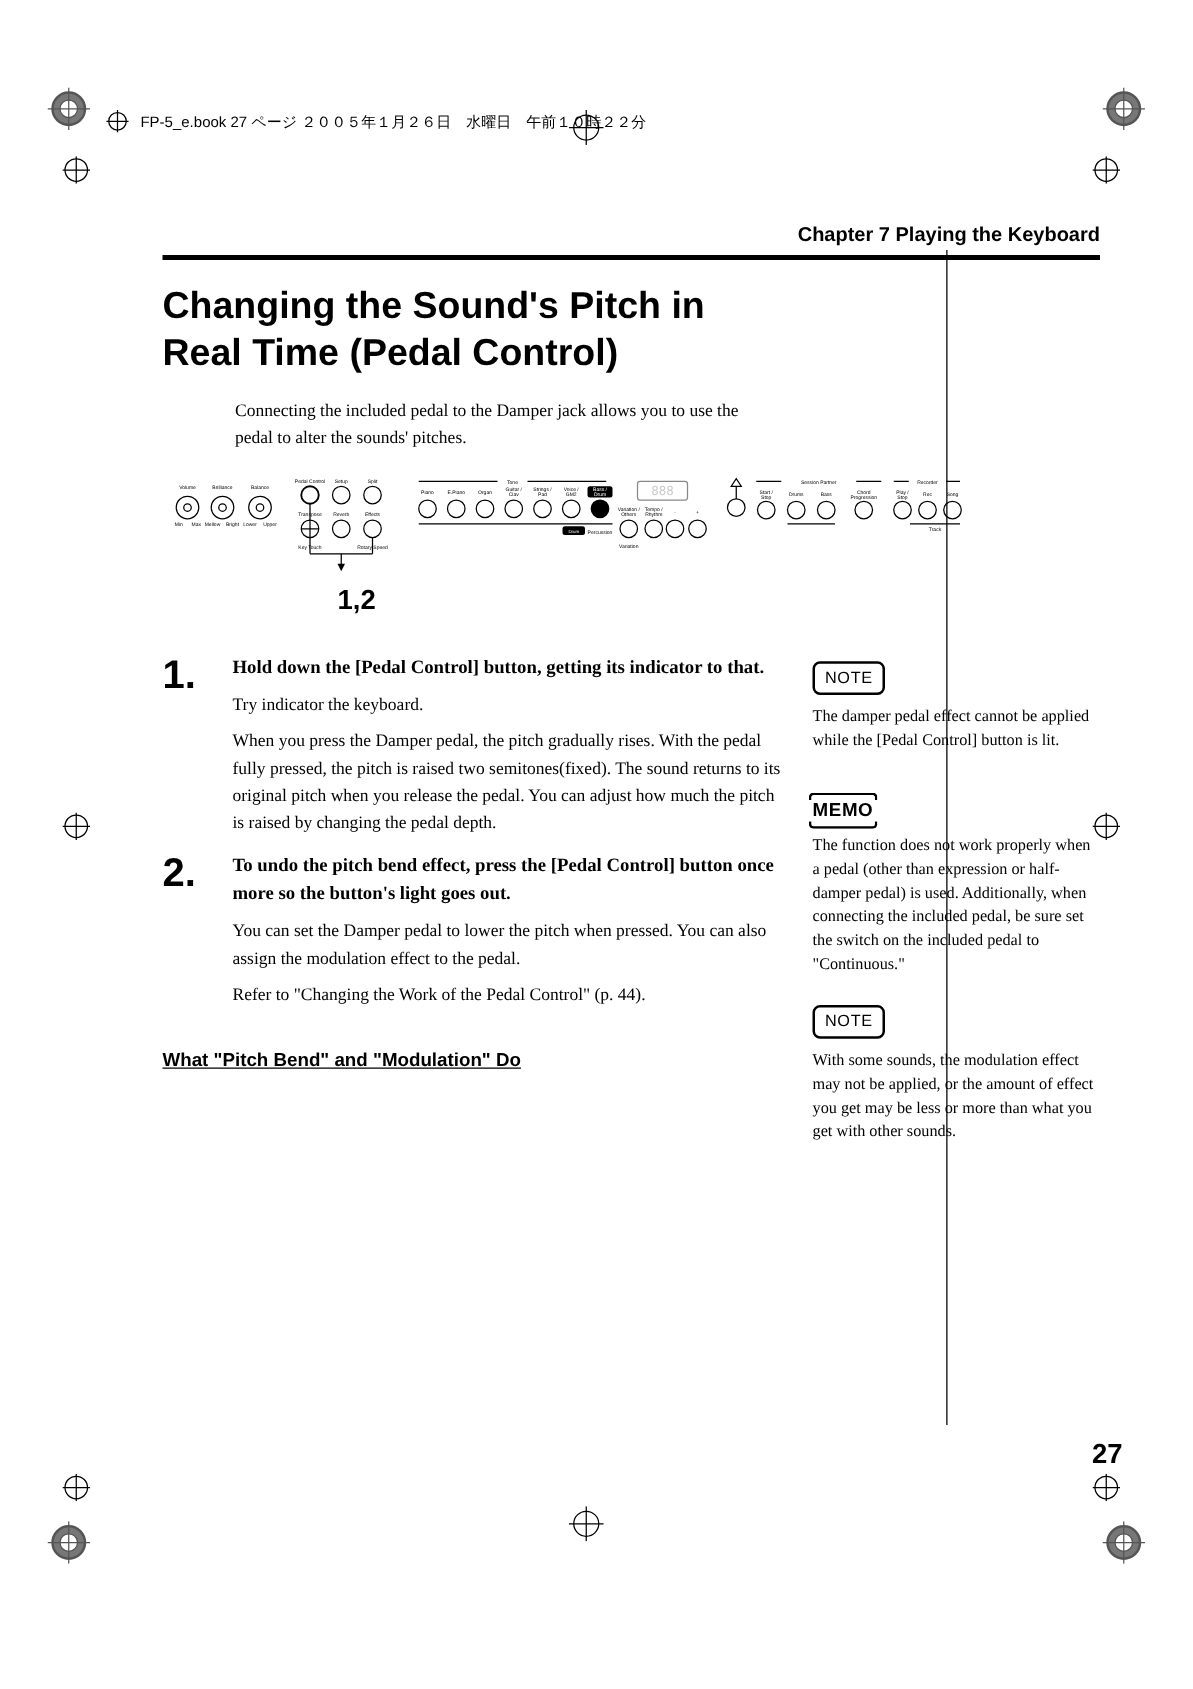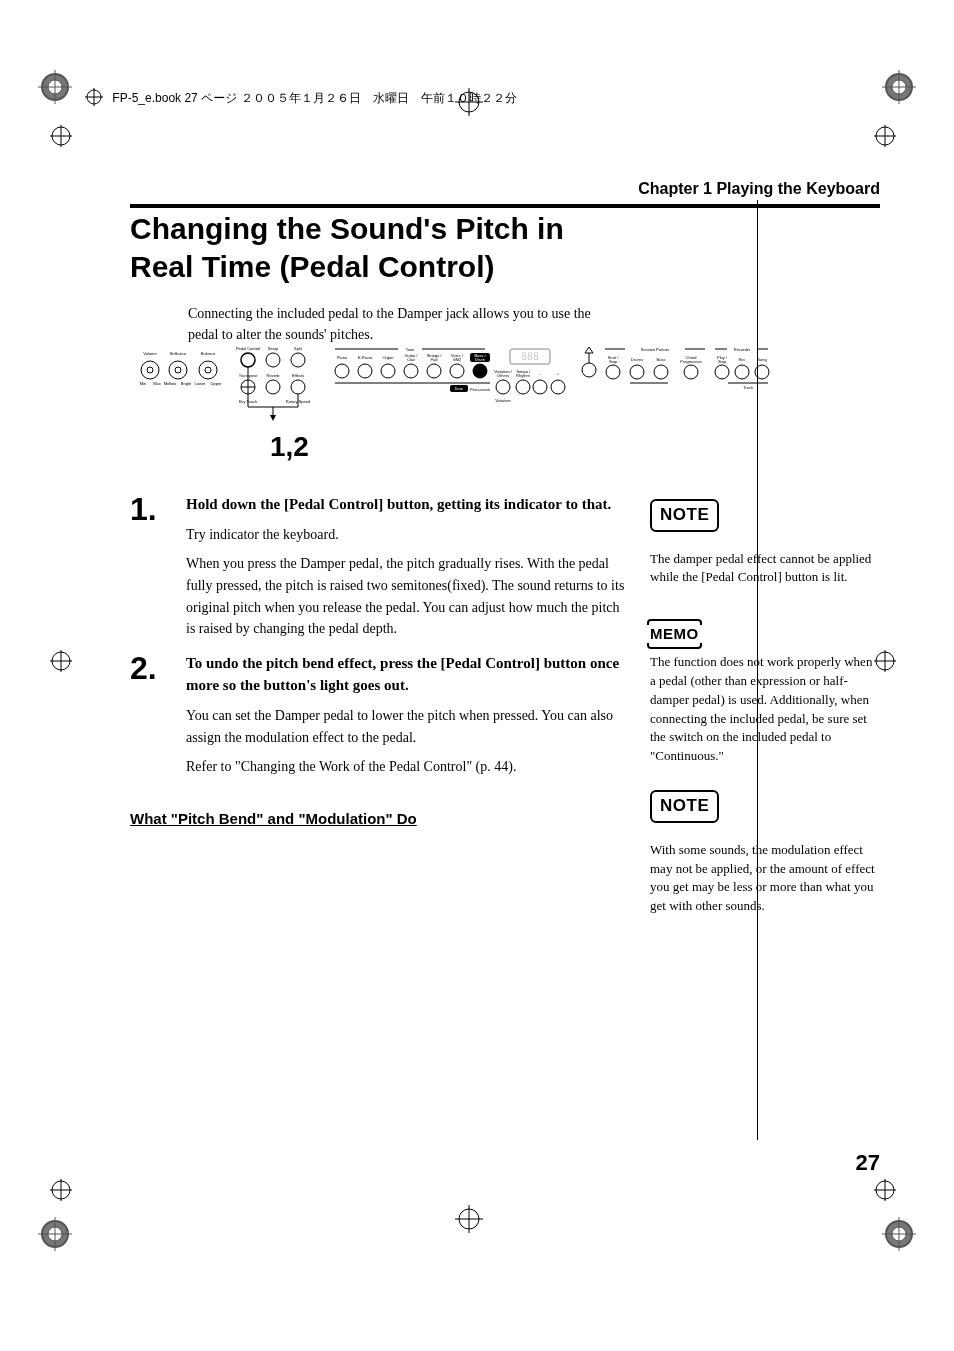--- a/index.html
+++ b/index.html
@@ -58,42 +58,43 @@
   .hr-bold {
     border: none;
     border-top: 4px solid #000;
     margin: 0;
   }
   .main-title {
     font-family: Arial, Helvetica, sans-serif;
     font-weight: 900;
     font-size: 30px;
     line-height: 1.25;
-    margin-top: 2px;
+    margin-top: 18px;
     margin-bottom: 18px;
     max-width: 480px;
   }
   .intro {
     margin-left: 58px;
     max-width: 430px;
     font-size: 14px;
     line-height: 1.5;
+    margin-bottom: 20px;
   }
   .panel-diagram {
     width: 640px;
     height: 80px;
     position: relative;
     margin-left: 0;
     margin-bottom: 10px;
   }
   .panel-diagram svg { width: 100%; height: 100%; }
   .panel-caption {
     font-family: Arial, sans-serif;
     font-weight: 900;
-    font-size: 28px;
+    font-size: 22px;
     text-align: left;
     margin-left: 140px;
     margin-top: -4px;
     margin-bottom: 30px;
   }
   .columns {
     display: flex;
     align-items: flex-start;
   }
   .col-left {
@@ -146,24 +147,24 @@
     text-decoration: underline;
     margin-top: 24px;
     margin-bottom: 8px;
   }
   .note-box {
     display: inline-block;
     border: 2px solid #000;
     border-radius: 6px;
     padding: 2px 8px;
     font-family: Arial, sans-serif;
-    font-weight: 700;
-    font-size: 17px;
+    font-weight: 400;
+    font-size: 13px;
     letter-spacing: 0.5px;
-    margin-bottom: 18px;
+    margin-bottom: 8px;
   }
   .memo-box {
     display: inline-block;
     font-family: Arial, sans-serif;
     font-weight: 900;
     font-size: 15px;
     letter-spacing: 0.5px;
     position: relative;
     margin-top: 22px;
     margin-bottom: 8px;
@@ -188,21 +189,21 @@
     bottom: -4px;
     border-bottom: 2px solid #000;
     border-radius: 0 0 4px 4px;
     height: 4px;
   }
   .side-para {
     margin-bottom: 14px;
   }
   .pagefoot {
     position: absolute;
-    left: 0;
+    left: 18px;
     width: 880px;
     top: 1150px;
     text-align: right;
     font-family: Arial, sans-serif;
     font-weight: 900;
     font-size: 22px;
   }
 </style>
 </head>
 <body>
@@ -305,21 +306,21 @@
         <line x1="9" y1="0" x2="9" y2="18" stroke="#000"></line>
         <line x1="0" y1="9" x2="18" y2="9" stroke="#000"></line>
       </svg>
   </span>
   <span>FP-5_e.book 27 ページ ２００５年１月２６日　水曜日　午前１０時２２分</span>
 </div>
 
 <div class="content">
   <div class="sep-line"></div>
 
-  <div class="chapter-head">Chapter 1 Playing the Keyboard</div>
+  <div class="chapter-head">Chapter 7 Playing the Keyboard</div>
   <hr class="hr-bold">
 
   <h1 class="main-title">Changing the Sound's Pitch in Real Time (Pedal Control)</h1>
 
   <div class="intro">Connecting the included pedal to the Damper jack allows you to use the pedal to alter the sounds' pitches.</div>
 
   <div class="panel-diagram">
     <svg viewBox="0 0 640 80">
       <g font-family="Arial" font-size="4" fill="#000">
 

